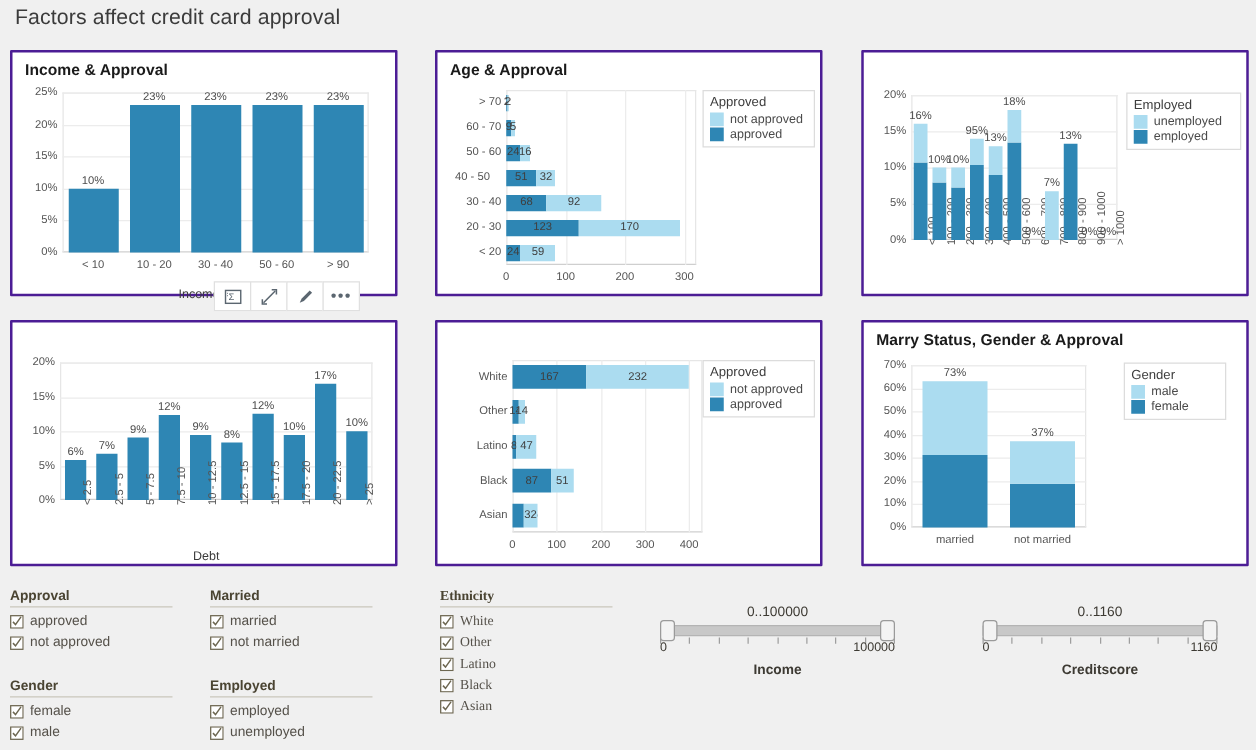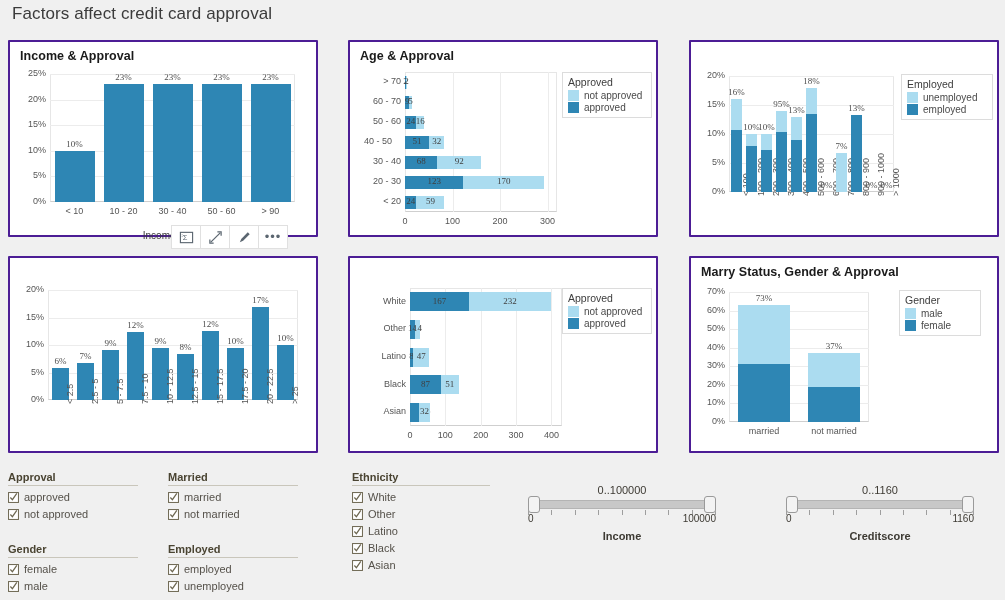--- a/index.html
+++ b/index.html
@@ -37,21 +37,21 @@
   .ylab { text-align: right; }
   .gridline { position: absolute; background: #ececec; height: 1px; }
   .vgrid { position: absolute; background: #ececec; width: 1px; }
   .plotborder { position: absolute; border: 1px solid #e6e6e6; border-bottom-color: #cfcfcf; }
 
   .bar { position: absolute; }
   .bar.dark { background: #2e86b4; }
   .bar.light { background: #abdcf0; }
   .blabel {
     position: absolute; font-size: 9px; color: #4d4d4d;
-    text-align: center; white-space: nowrap; font-family: Liberation Serif, serif;
+    text-align: center; white-space: nowrap;
   }
   .blabel.inbar { color: #3f3f3f; }
   .axistitle {
     position: absolute; font-size: 10px; color: #3b3b3b; text-align: center; width: 100%;
   }
   .vertlabel {
     position: absolute; font-size: 9px; color: #555;
     transform: rotate(-90deg); transform-origin: left top; white-space: nowrap;
   }
 
@@ -336,20 +336,21 @@
         <div class="vertlabel" style="left:204.5px; top:124px;">15 - 17.5</div>
         <div class="bar dark" style="left:217px; top:67.75px; width:17px; height:52.25px;"></div>
         <div class="blabel" style="left:203.5px; top:55.75px; width:44px;">10%</div>
         <div class="vertlabel" style="left:229.5px; top:124px;">17.5 - 20</div>
         <div class="bar dark" style="left:242px; top:26.5px; width:17px; height:93.5px;"></div>
         <div class="blabel" style="left:228.5px; top:14.5px; width:44px;">17%</div>
         <div class="vertlabel" style="left:254.5px; top:124px;">20 - 22.5</div>
         <div class="bar dark" style="left:267px; top:65px; width:17px; height:55px;"></div>
         <div class="blabel" style="left:253.5px; top:53px; width:44px;">10%</div>
         <div class="vertlabel" style="left:279.5px; top:124px;">&gt; 25</div>
+        <div class="axistitle" style="left:0; top:160px;">Debt</div>
       </div>
   </div>
 
   <div class="card" style="left:348px; top:256px; width:310px; height:197px;">
     <div class="plot" id="plot-ethnicity" style="position:absolute; left:0; top:22px; width:310px; height:175px;">
         <div class="plotborder" style="left:60px; top:8px; width:152px; height:138px;"></div>
         <div class="tick" style="left:40px; top:150px; width:40px; text-align:center;">0</div>
         <div class="vgrid" style="left:95.34883720930233px; top:8px; height:138px;"></div>
         <div class="tick" style="left:75.34883720930233px; top:150px; width:40px; text-align:center;">100</div>
         <div class="vgrid" style="left:130.69767441860466px; top:8px; height:138px;"></div>
@@ -465,21 +466,21 @@
         <span>married</span>
       </div>
       <div class="filter-row">
         <span class="cbx"><svg width="11" height="11" viewBox="0 0 12 12">
             <rect x="0.6" y="0.6" width="10.8" height="10.8" fill="#ffffff" stroke="#6d6751" stroke-width="1.1"></rect>
             <path d="M2.6 6 L4.8 8.4 L9.6 1.6" fill="none" stroke="#6d6751" stroke-width="1.3"></path>
           </svg></span>
         <span>not married</span>
       </div>
     </div>
-  <div class="filter" id="filter-ethnicity" style="left:352px; top:471px; width:138px;">
+  <div class="filter" id="filter-ethnicity" style="left:352px; top:471px; width:138px;font-family:Liberation Serif, serif;">
       <div class="filter-title">Ethnicity</div>
       <div class="filter-row">
         <span class="cbx"><svg width="11" height="11" viewBox="0 0 12 12">
             <rect x="0.6" y="0.6" width="10.8" height="10.8" fill="#ffffff" stroke="#6d6751" stroke-width="1.1"></rect>
             <path d="M2.6 6 L4.8 8.4 L9.6 1.6" fill="none" stroke="#6d6751" stroke-width="1.3"></path>
           </svg></span>
         <span>White</span>
       </div>
       <div class="filter-row">
         <span class="cbx"><svg width="11" height="11" viewBox="0 0 12 12">

